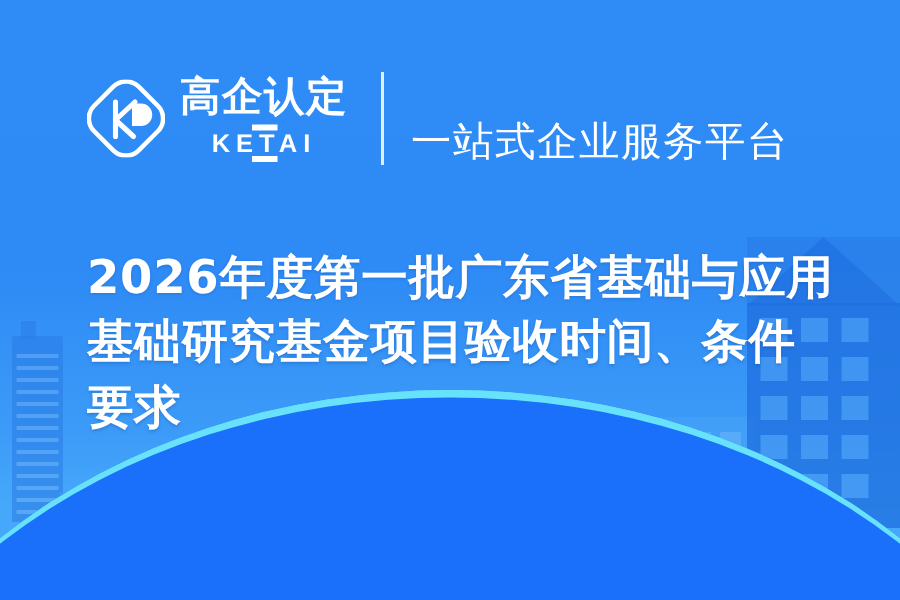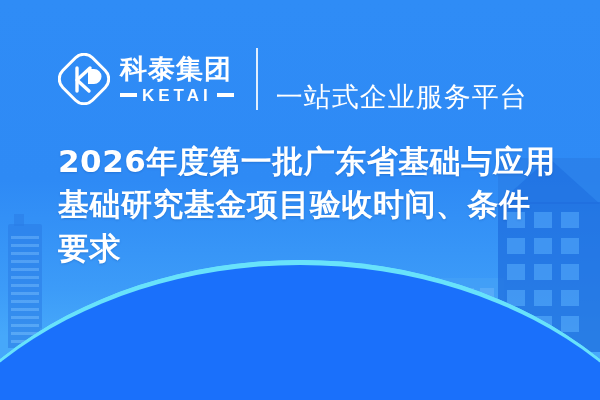--- a/index.html
+++ b/index.html
@@ -50,34 +50,34 @@
        border-radius:50% 50% 0 0 / 100% 100% 0 0;
        border-top:5px solid #68e2fb;box-sizing:border-box;}
 
   
   #header{position:absolute;left:0;top:40px;width:600px;height:78px;display:flex;align-items:center;}
   #logo-group{display:flex;align-items:center;margin-left:58px;}
   #logo-mark{width:52px;height:52px;position:relative;flex:none;}
   #logo-text{margin-left:10px;}
   #brand-cn{font-size:27px;font-weight:bold;color:#ffffff;letter-spacing:1px;line-height:1;
             font-family:"DejaVu Sans","Liberation Sans",sans-serif;}
-  #brand-en-row{display:flex;align-items:center;margin-top:5px;}
+  #brand-en-row{display:flex;align-items:center;margin-top:5px;flex-direction:column;}
   #brand-en-row .dash{height:4px;width:17px;background:#fff;flex:none;}
   #brand-en{font-size:17px;font-weight:bold;color:#fff;letter-spacing:4px;margin:0 5px;line-height:1;}
 
   #divider{width:2px;height:62px;background:rgba(255,255,255,.85);margin-left:22px;flex:none;}
 
   #tagline{margin-left:18px;color:#ffffff;}
   #tag-main{font-size:27px;line-height:1.12;letter-spacing:1px;
-            font-family:Liberation Serif, serif;margin-top:36px;}
+            font-family:Liberation Mono, monospace;margin-top:36px;}
   #tag-sub{font-size:19px;font-weight:bold;line-height:1.25;margin-top:3px;letter-spacing:.5px;
            font-family:"DejaVu Serif","Liberation Serif",serif;}
 
   
-  #title{position:absolute;left:58px;top:140px;width:500px;color:#ffffff;
+  #title{position:absolute;left:58px;top:164px;width:500px;color:#ffffff;
          font-size:31px;font-weight:bold;line-height:1.40;letter-spacing:.5px;
          font-family:"DejaVu Sans","Liberation Sans",sans-serif;
          text-shadow:0 1px 2px rgba(0,60,140,.25);}
 </style>
 </head>
 <body>
 
 <div id="banner">
 
   <div class="bg-layer">
@@ -130,21 +130,21 @@
     <div id="logo-group">
       <div id="logo-mark">
         <svg width="52" height="52" viewBox="0 0 52 52" aria-hidden="true">
           <rect x="5" y="5" width="42" height="42" rx="12" ry="12" transform="rotate(45 26 26)" fill="none" stroke="#ffffff" stroke-width="3"></rect>
           <path d="M19 15 L19 38" stroke="#ffffff" stroke-width="3.4" fill="none" stroke-linecap="round"></path>
           <path d="M32 15 L19 27 L31 38" stroke="#ffffff" stroke-width="3.4" fill="none" stroke-linecap="round" stroke-linejoin="round"></path>
           <path d="M30 16 L36 16 A7.5 7.5 0 0 1 36 31 L30 31 Z" fill="#ffffff"></path>
         </svg>
       </div>
       <div id="logo-text">
-        <div id="brand-cn">科泰集团</div>
+        <div id="brand-cn">高企认定</div>
         <div id="brand-en-row">
           <span class="dash"></span>
           <span id="brand-en">KETAI</span>
           <span class="dash"></span>
         </div>
       </div>
     </div>
 
     <div id="divider"></div>
 

